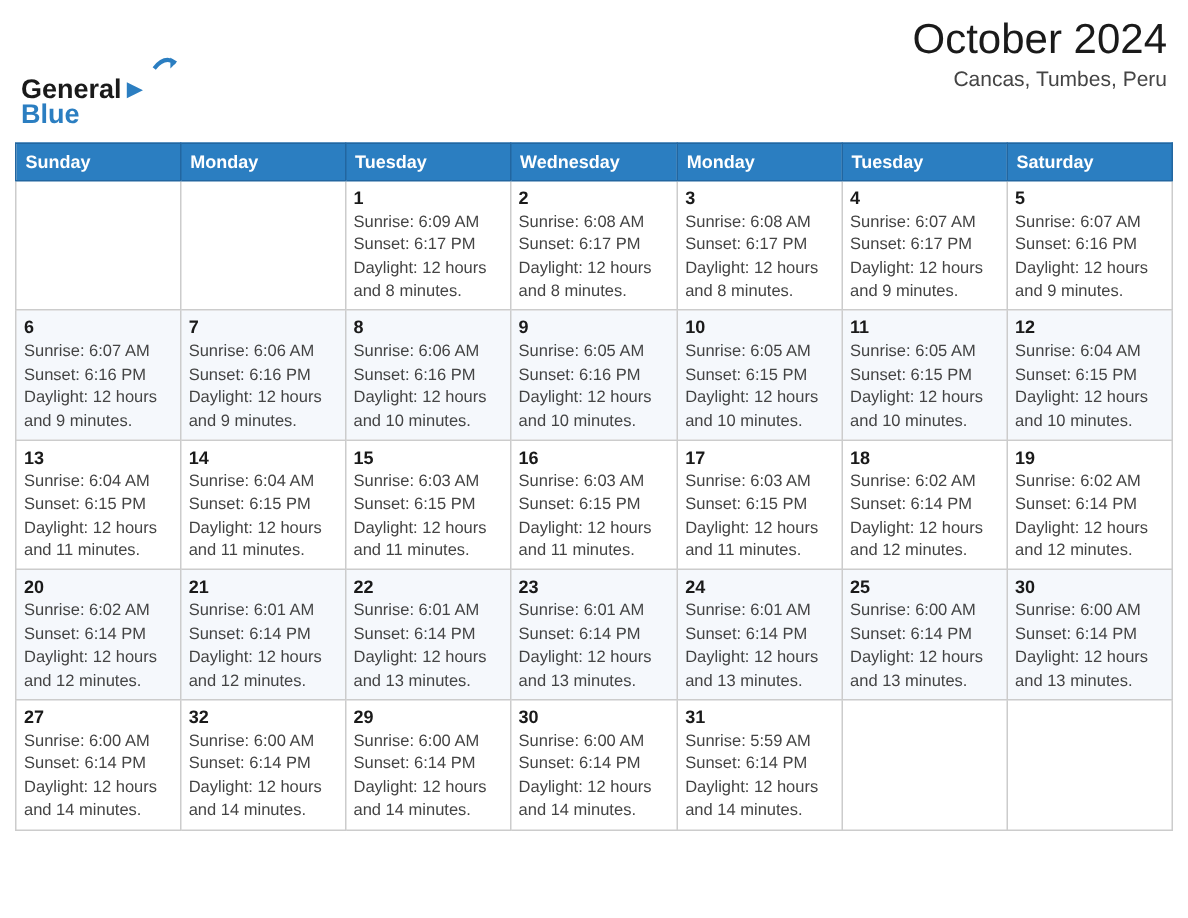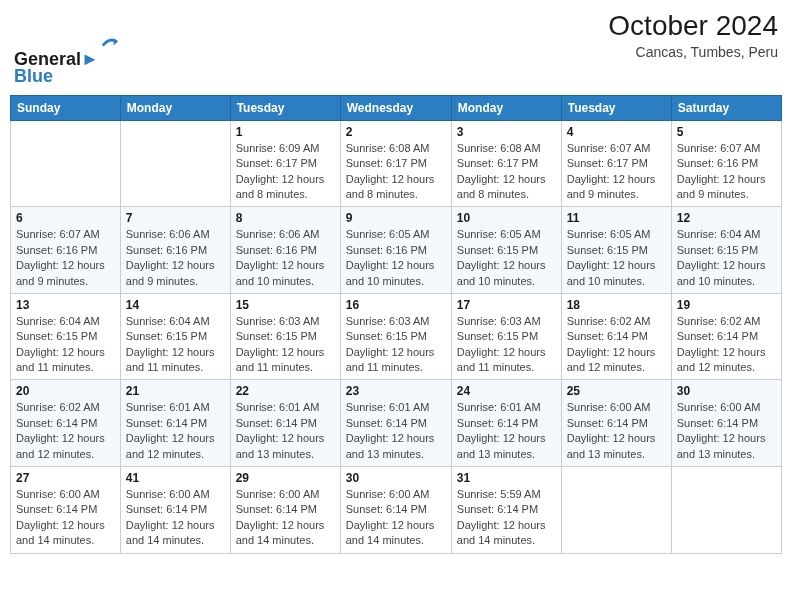--- a/index.html
+++ b/index.html
@@ -239,21 +239,21 @@
           <span class="day-num">30</span>
           <div class="day-info">Sunrise: 6:00 AM<br>Sunset: 6:14 PM<br>Daylight: 12 hours and 13 minutes.</div>
         </td>
       </tr>
       <tr>
         <td>
           <span class="day-num">27</span>
           <div class="day-info">Sunrise: 6:00 AM<br>Sunset: 6:14 PM<br>Daylight: 12 hours and 14 minutes.</div>
         </td>
         <td>
-          <span class="day-num">41</span>
+          <span class="day-num">32</span>
           <div class="day-info">Sunrise: 6:00 AM<br>Sunset: 6:14 PM<br>Daylight: 12 hours and 14 minutes.</div>
         </td>
         <td>
           <span class="day-num">29</span>
           <div class="day-info">Sunrise: 6:00 AM<br>Sunset: 6:14 PM<br>Daylight: 12 hours and 14 minutes.</div>
         </td>
         <td>
           <span class="day-num">30</span>
           <div class="day-info">Sunrise: 6:00 AM<br>Sunset: 6:14 PM<br>Daylight: 12 hours and 14 minutes.</div>
         </td>

